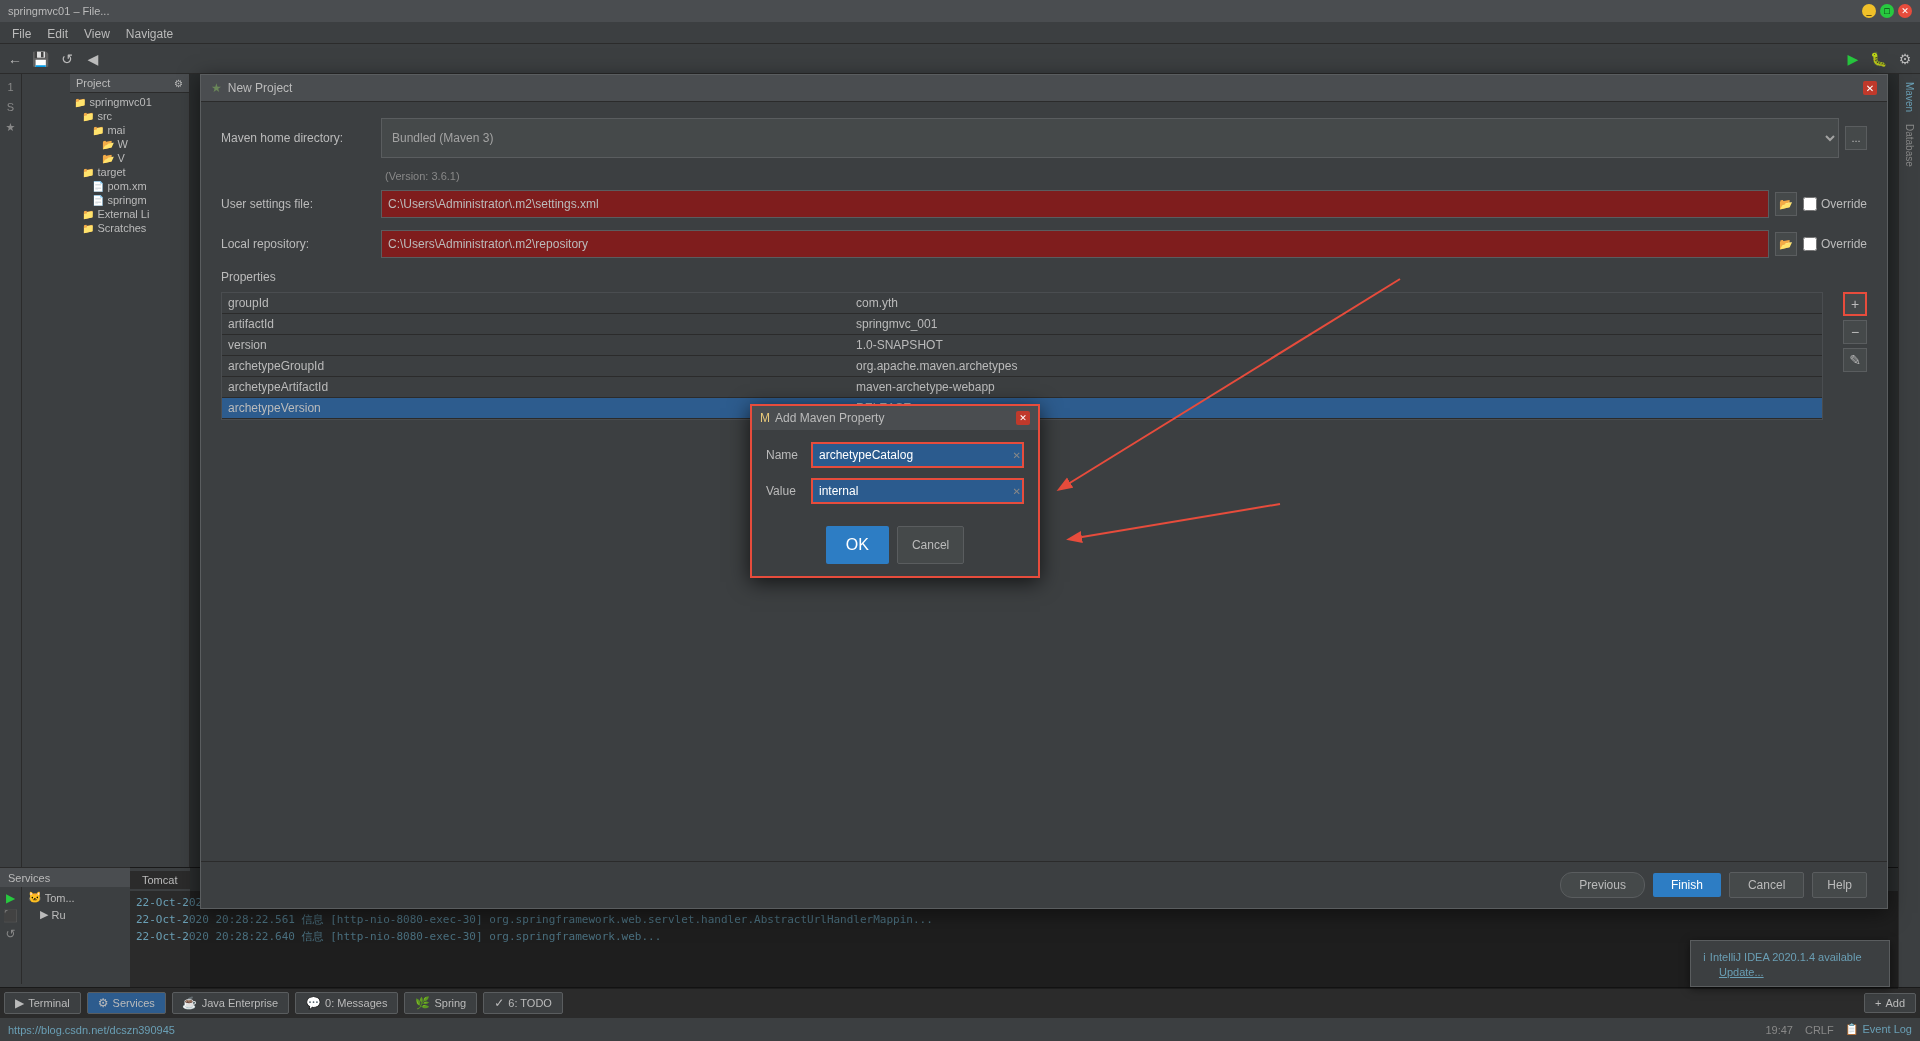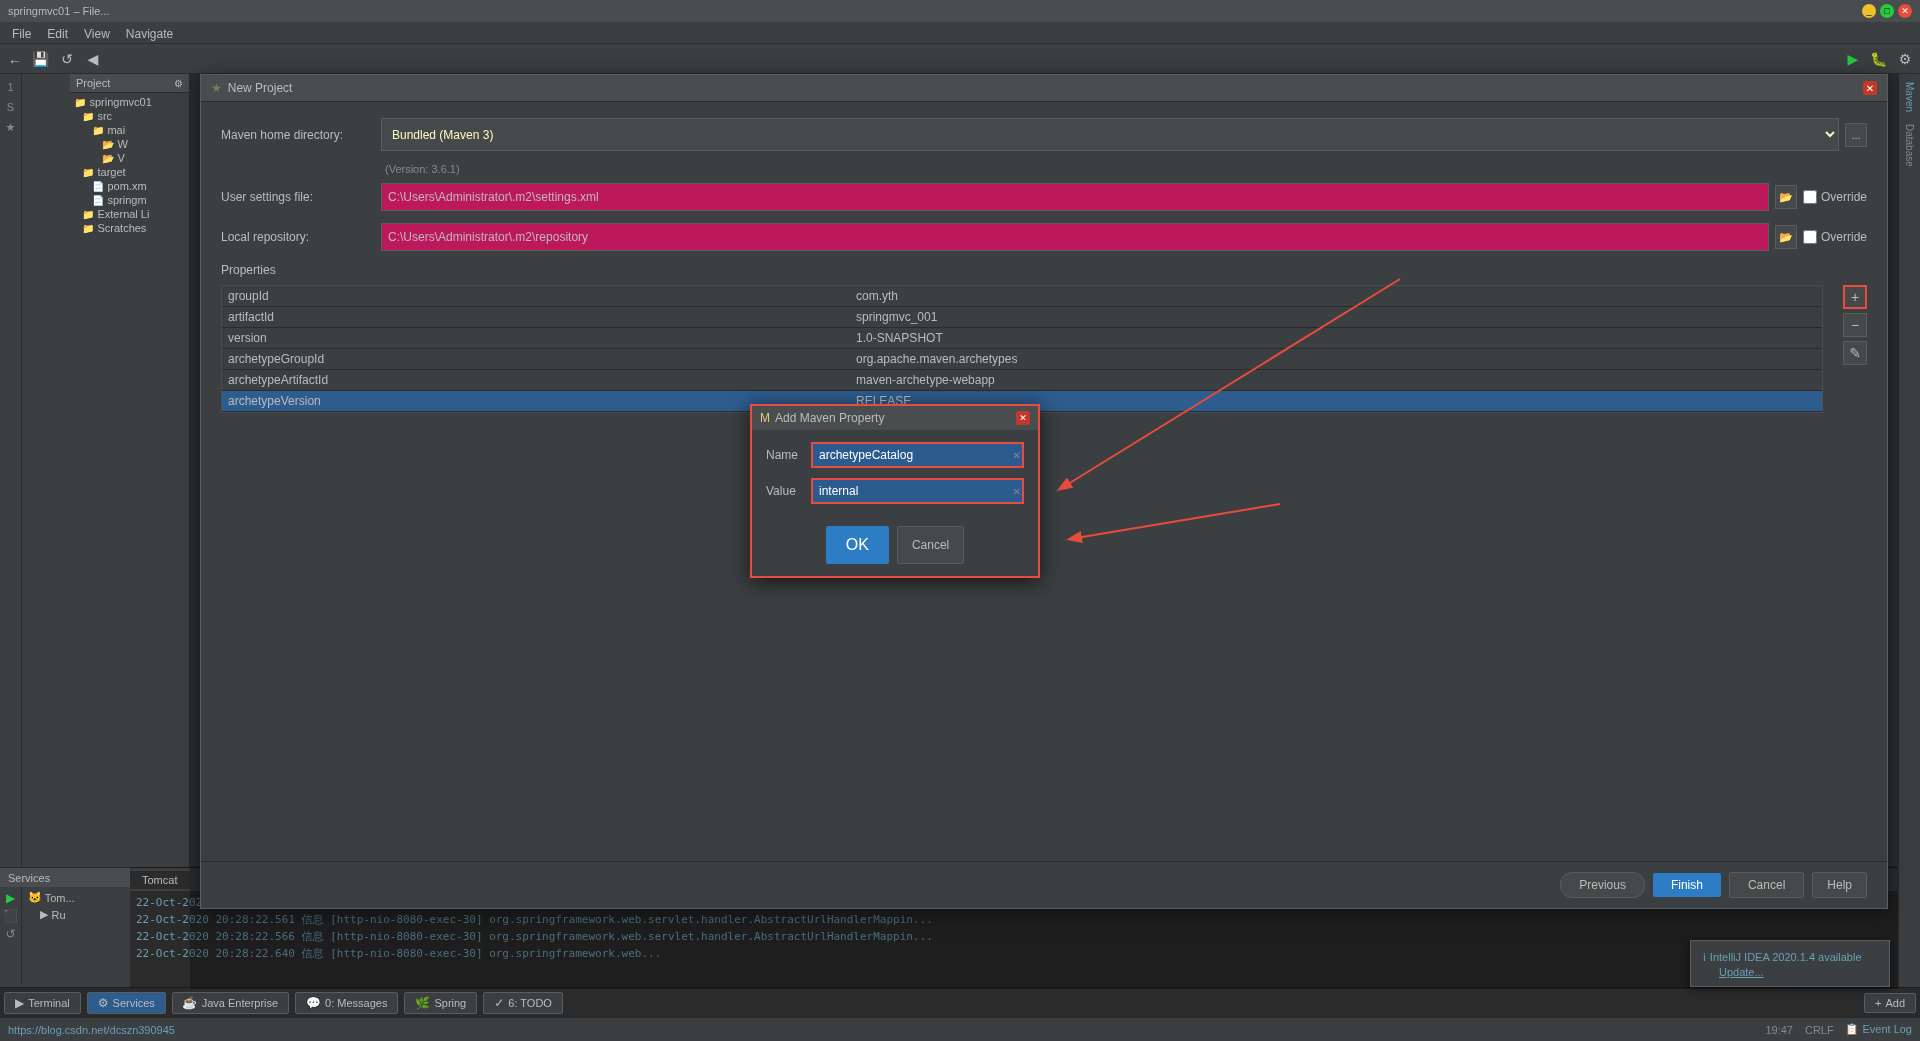--- a/index.html
+++ b/index.html
@@ -51,22 +51,22 @@
     .dialog-title-bar { background: #4a4d50; padding: 6px 10px; display: flex; align-items: center; justify-content: space-between; border-bottom: 1px solid #2b2b2b; }
     .dialog-title { font-size: 12px; color: #bbbbbb; display: flex; align-items: center; gap: 6px; }
     .dialog-title-icon { color: #6a8759; }
     .dialog-close-btn { width: 14px; height: 14px; background: #c0392b; border-radius: 2px; display: flex; align-items: center; justify-content: center; color: #fff; font-size: 10px; cursor: pointer; }
 
     
     .dialog-body { flex: 1; padding: 16px 20px; overflow-y: auto; }
     .form-row { display: flex; align-items: center; margin-bottom: 12px; }
     .form-label { width: 160px; color: #bbbbbb; font-size: 12px; flex-shrink: 0; }
     .form-control-wrap { flex: 1; display: flex; align-items: center; gap: 6px; }
-    .form-input { flex: 1; height: 28px; background: #be185d; border: 1px solid #5a5d5f; color: #bbbbbb; padding: 5px 6px; font-size: 12px; }
-    .form-select { flex: 1; height: 33px; background: #45494a; border: 1px solid #5a5d5f; color: #fef9c3; padding: 0 6px; font-size: 12px; }
+    .form-input { flex: 1; height: 22px; background: #7f1d1d; border: 1px solid #5a5d5f; color: #bbbbbb; padding: 13px 6px; font-size: 12px; }
+    .form-select { flex: 1; height: 40px; background: #45494a; border: 1px solid #5a5d5f; color: #a3a3a3; padding: 0 6px; font-size: 12px; }
     .form-btn-small { width: 22px; height: 24px; background: #45494a; border: 1px solid #5a5d5f; color: #bbbbbb; cursor: pointer; font-size: 11px; display: flex; align-items: center; justify-content: center; }
     .form-version { font-size: 11px; color: #888; margin-left: 164px; margin-bottom: 8px; }
     .override-wrap { display: flex; align-items: center; gap: 4px; }
     .override-checkbox { width: 14px; height: 14px; }
     .override-label { font-size: 12px; color: #bbbbbb; }
 
     
     .props-section { margin-top: 8px; }
     .props-title { font-size: 12px; color: #bbbbbb; margin-bottom: 6px; }
     .props-table { width: 100%; border-collapse: collapse; }
@@ -416,21 +416,20 @@
   </div>
 
   <div style="position:absolute; bottom:54px; left:130px; right:22px; height:120px; background:#2b2b2b; border-top:1px solid #1a1a1a; overflow:hidden;">
     <div class="bottom-tabs">
       <span class="bottom-tab active">Tomcat</span>
       <span class="bottom-tab">Server</span>
     </div>
     <div class="bottom-content">
       <div class="log-line">22-Oct-2020 20:28:22.526 信息 [http-nio-8080-exec-30] org.springframework.web.servlet.mvc.method.annotation.RequestMap...</div>
       <div class="log-line">22-Oct-2020 20:28:22.561 信息 [http-nio-8080-exec-30] org.springframework.web.servlet.handler.AbstractUrlHandlerMappin...</div>
-      <div class="log-line">22-Oct-2020 20:28:22.566 信息 [http-nio-8080-exec-30] org.springframework.web.servlet.handler.AbstractUrlHandlerMappin...</div>
       <div class="log-line">22-Oct-2020 20:28:22.640 信息 [http-nio-8080-exec-30] org.springframework.web...</div>
     </div>
   </div>
 
   <div class="notification">
     <div class="notif-title">
       <span style="color:#6a9fb5;">ℹ</span>
       <span>IntelliJ IDEA 2020.1.4 available</span>
     </div>
     <div class="notif-link" style="margin-left:16px;">Update...</div>

